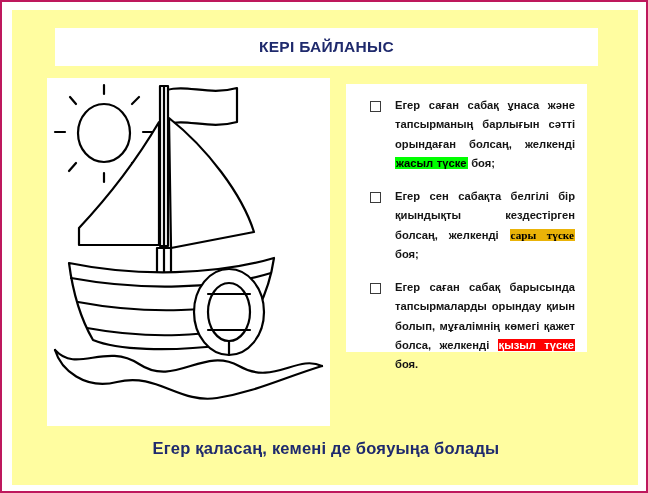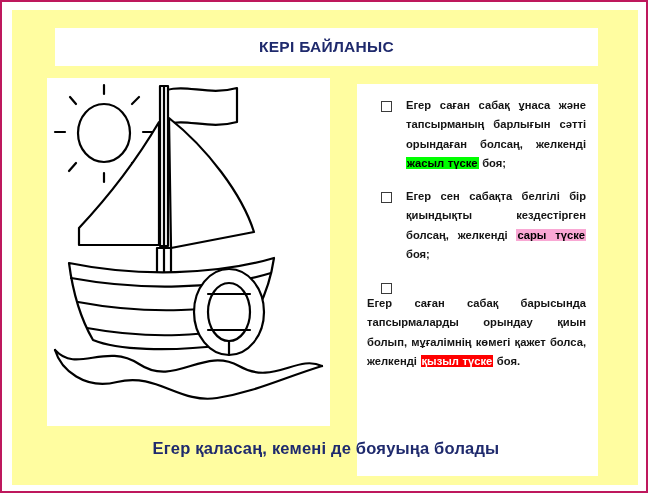--- a/index.html
+++ b/index.html
@@ -60,34 +60,34 @@
   }
   .image-panel svg {
     display: block;
     width: 283px;
     height: 348px;
   }
 
   
   .text-panel {
     position: absolute;
-    left: 355px;
+    left: 344px;
     top: 82px;
     width: 241px;
-    height: 392px;
+    height: 268px;
     background: #ffffff;
     box-sizing: border-box;
     padding: 12px 10px 8px 10px;
   }
   .bullet-row {
     display: flex;
     align-items: flex-start;
     margin-bottom: 14px;
   }
-  .bullet-row:last-child { margin-bottom: 0; flex-direction: column; }
+  .bullet-row:last-child { margin-bottom: 0; }
   .checkbox-icon {
     flex: 0 0 auto;
     width: 9px;
     height: 9px;
     border: 1.2px solid #3b3b3b;
     margin-top: 5px;
     margin-right: 14px;
     margin-left: 14px;
     background: #ffffff;
   }
@@ -99,21 +99,21 @@
     line-height: 1.72;
     text-align: justify;
     text-justify: inter-word;
     word-spacing: 0.5px;
     padding-right: 2px;
   }
   .hl {
     padding: 0 1px;
   }
   .hl-green { background: #00ff00; color: #000000; }
-  .hl-yellow { background: #f9a8d4; color: #000000; }
+  .hl-yellow { background: #eab308; color: #000000; font-family: Liberation Serif, serif; }
   .hl-red { background: #ff0000; color: #ffffff; }
 
   
   .footer-text {
     position: absolute;
     left: 0;
     top: 437px;
     width: 648px;
     text-align: center;
     font-size: 16.5px;

